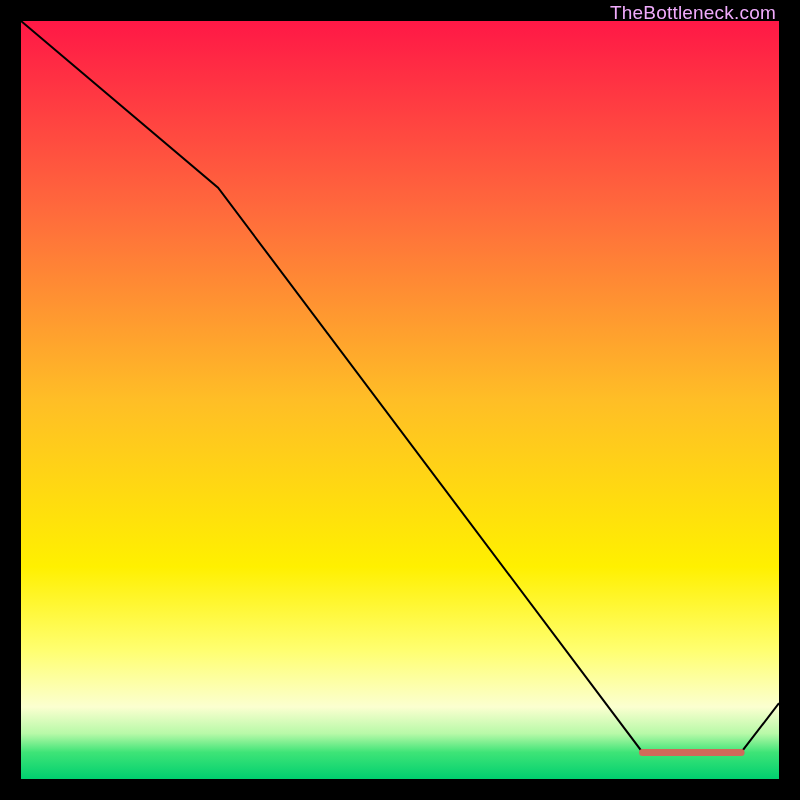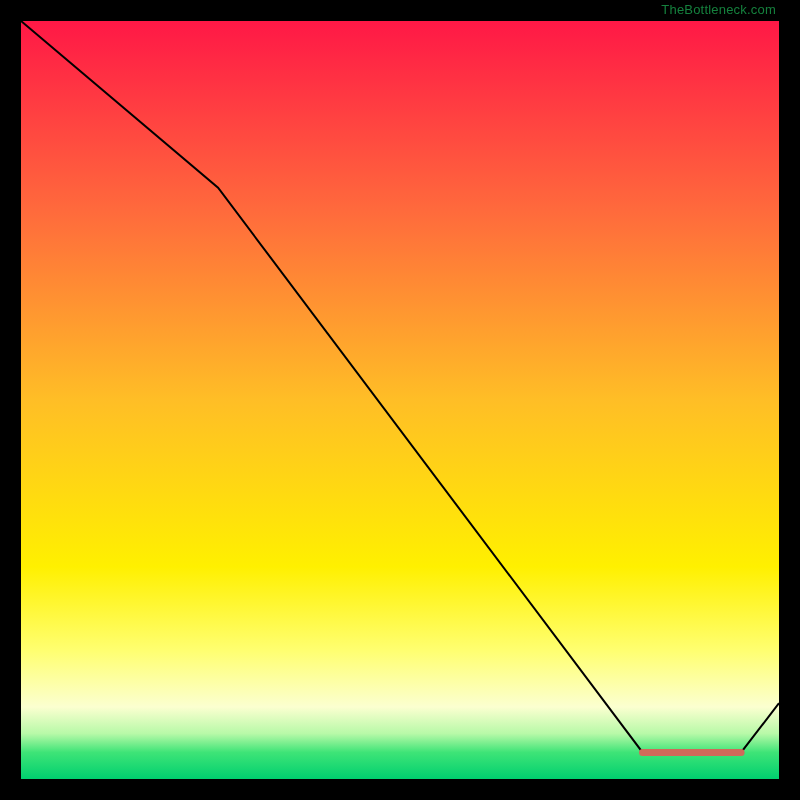--- a/index.html
+++ b/index.html
@@ -33,22 +33,22 @@
     position: absolute;
     inset: 0;
     width: 758px;
     height: 758px;
     overflow: visible;
   }
   .watermark {
     position: absolute;
     top: 2px;
     right: 24px;
-    color: #15803d;
-    font-size: 13px;
+    color: #f0abfc;
+    font-size: 19px;
     letter-spacing: 0.2px;
     font-weight: 400;
     user-select: none;
   }
 </style>
 </head>
 <body>
 
 <div class="stage">
 

